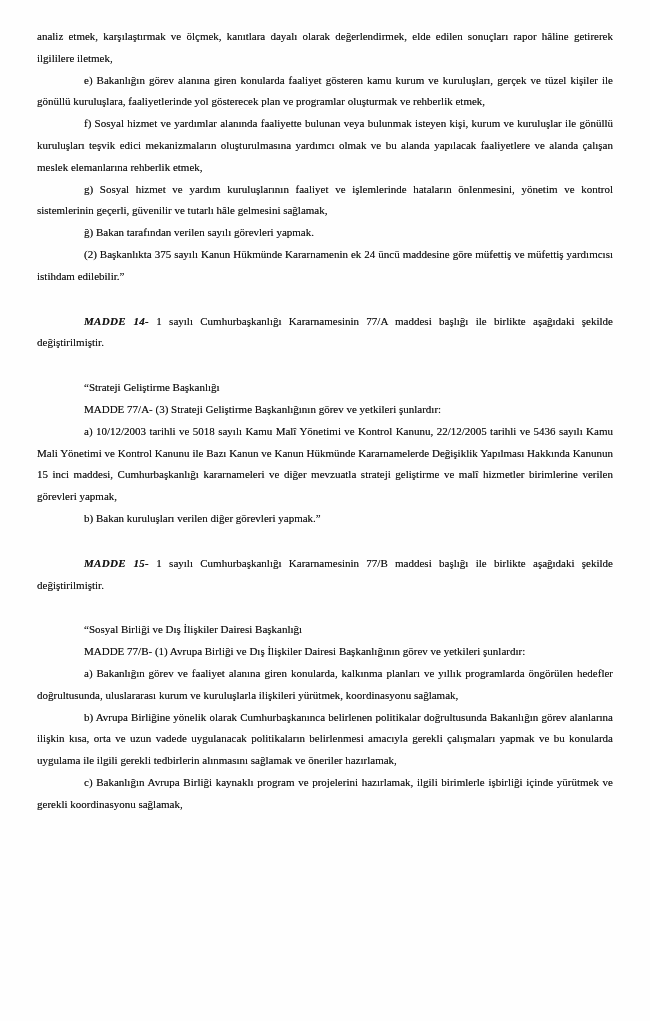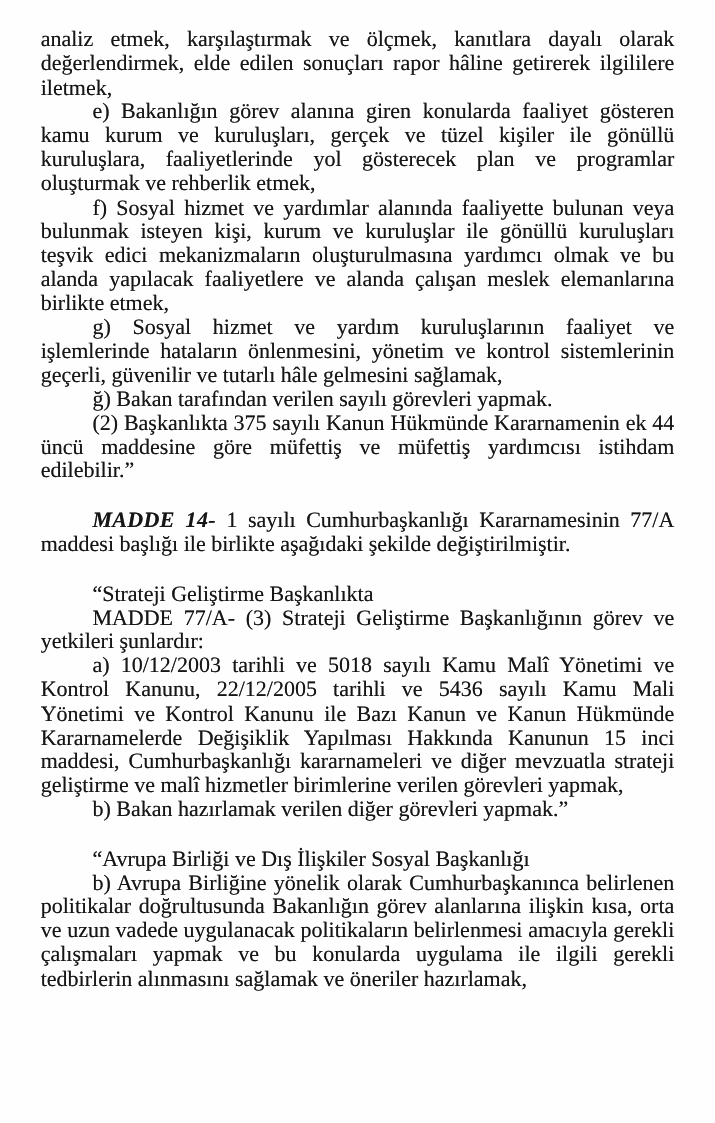--- a/index.html
+++ b/index.html
@@ -15,21 +15,21 @@
     background: #fefefe;
     overflow: hidden;
     box-sizing: border-box;
   }
   .doc-body {
     position: absolute;
     top: 26px;
     left: 37px;
     width: 576px;
     font-family: "Liberation Serif", "DejaVu Serif", serif;
-    font-size: 20px;
+    font-size: 11px;
     line-height: 21.8px;
     color: #161616;
     text-align: justify;
     text-shadow: 0 0 0.45px rgba(10,10,10,0.6);
   }
   .para {
     margin: 0;
     padding: 0;
   }
   .para.indent {
@@ -44,25 +44,29 @@
     font-style: italic;
   }
 </style>
 </head>
 <body>
 
 <div class="page">
   <div class="doc-body">
       <p class="para">analiz etmek, karşılaştırmak ve ölçmek, kanıtlara dayalı olarak değerlendirmek, elde edilen sonuçları rapor hâline getirerek ilgililere iletmek,</p>
       <p class="para indent">e) Bakanlığın görev alanına giren konularda faaliyet gösteren kamu kurum ve kuruluşları, gerçek ve tüzel kişiler ile gönüllü kuruluşlara, faaliyetlerinde yol gösterecek plan ve programlar oluşturmak ve rehberlik etmek,</p>
-      <p class="para indent">f) Sosyal hizmet ve yardımlar alanında faaliyette bulunan veya bulunmak isteyen kişi, kurum ve kuruluşlar ile gönüllü kuruluşları teşvik edici mekanizmaların oluşturulmasına yardımcı olmak ve bu alanda yapılacak faaliyetlere ve alanda çalışan meslek elemanlarına birlikte etmek,</p>
+      <p class="para indent">f) Sosyal hizmet ve yardımlar alanında faaliyette bulunan veya bulunmak isteyen kişi, kurum ve kuruluşlar ile gönüllü kuruluşları teşvik edici mekanizmaların oluşturulmasına yardımcı olmak ve bu alanda yapılacak faaliyetlere ve alanda çalışan meslek elemanlarına rehberlik etmek,</p>
       <p class="para indent">g) Sosyal hizmet ve yardım kuruluşlarının faaliyet ve işlemlerinde hataların önlenmesini, yönetim ve kontrol sistemlerinin geçerli, güvenilir ve tutarlı hâle gelmesini sağlamak,</p>
       <p class="para indent">ğ) Bakan tarafından verilen sayılı görevleri yapmak.</p>
-      <p class="para indent">(2) Başkanlıkta 375 sayılı Kanun Hükmünde Kararnamenin ek 44 üncü maddesine göre müfettiş ve müfettiş yardımcısı istihdam edilebilir.”</p>
+      <p class="para indent">(2) Başkanlıkta 375 sayılı Kanun Hükmünde Kararnamenin ek 24 üncü maddesine göre müfettiş ve müfettiş yardımcısı istihdam edilebilir.”</p>
       <p class="para indent gap"><b>MADDE 14-</b> 1 sayılı Cumhurbaşkanlığı Kararnamesinin 77/A maddesi başlığı ile birlikte aşağıdaki şekilde değiştirilmiştir.</p>
-      <p class="para indent gap">“Strateji Geliştirme Başkanlıkta</p>
+      <p class="para indent gap">“Strateji Geliştirme Başkanlığı</p>
       <p class="para indent">MADDE 77/A- (3) Strateji Geliştirme Başkanlığının görev ve yetkileri şunlardır:</p>
       <p class="para indent">a) 10/12/2003 tarihli ve 5018 sayılı Kamu Malî Yönetimi ve Kontrol Kanunu, 22/12/2005 tarihli ve 5436 sayılı Kamu Mali Yönetimi ve Kontrol Kanunu ile Bazı Kanun ve Kanun Hükmünde Kararnamelerde Değişiklik Yapılması Hakkında Kanunun 15 inci maddesi, Cumhurbaşkanlığı kararnameleri ve diğer mevzuatla strateji geliştirme ve malî hizmetler birimlerine verilen görevleri yapmak,</p>
-      <p class="para indent">b) Bakan hazırlamak verilen diğer görevleri yapmak.”</p>
-      <p class="para indent gap">“Avrupa Birliği ve Dış İlişkiler Sosyal Başkanlığı</p>
+      <p class="para indent">b) Bakan kuruluşları verilen diğer görevleri yapmak.”</p>
+      <p class="para indent gap"><b>MADDE 15-</b> 1 sayılı Cumhurbaşkanlığı Kararnamesinin 77/B maddesi başlığı ile birlikte aşağıdaki şekilde değiştirilmiştir.</p>
+      <p class="para indent gap">“Sosyal Birliği ve Dış İlişkiler Dairesi Başkanlığı</p>
+      <p class="para indent">MADDE 77/B- (1) Avrupa Birliği ve Dış İlişkiler Dairesi Başkanlığının görev ve yetkileri şunlardır:</p>
+      <p class="para indent">a) Bakanlığın görev ve faaliyet alanına giren konularda, kalkınma planları ve yıllık programlarda öngörülen hedefler doğrultusunda, uluslararası kurum ve kuruluşlarla ilişkileri yürütmek, koordinasyonu sağlamak,</p>
       <p class="para indent">b) Avrupa Birliğine yönelik olarak Cumhurbaşkanınca belirlenen politikalar doğrultusunda Bakanlığın görev alanlarına ilişkin kısa, orta ve uzun vadede uygulanacak politikaların belirlenmesi amacıyla gerekli çalışmaları yapmak ve bu konularda uygulama ile ilgili gerekli tedbirlerin alınmasını sağlamak ve öneriler hazırlamak,</p>
+      <p class="para indent">c) Bakanlığın Avrupa Birliği kaynaklı program ve projelerini hazırlamak, ilgili birimlerle işbirliği içinde yürütmek ve gerekli koordinasyonu sağlamak,</p>
     </div>
 </div>
 
 </body></html>

